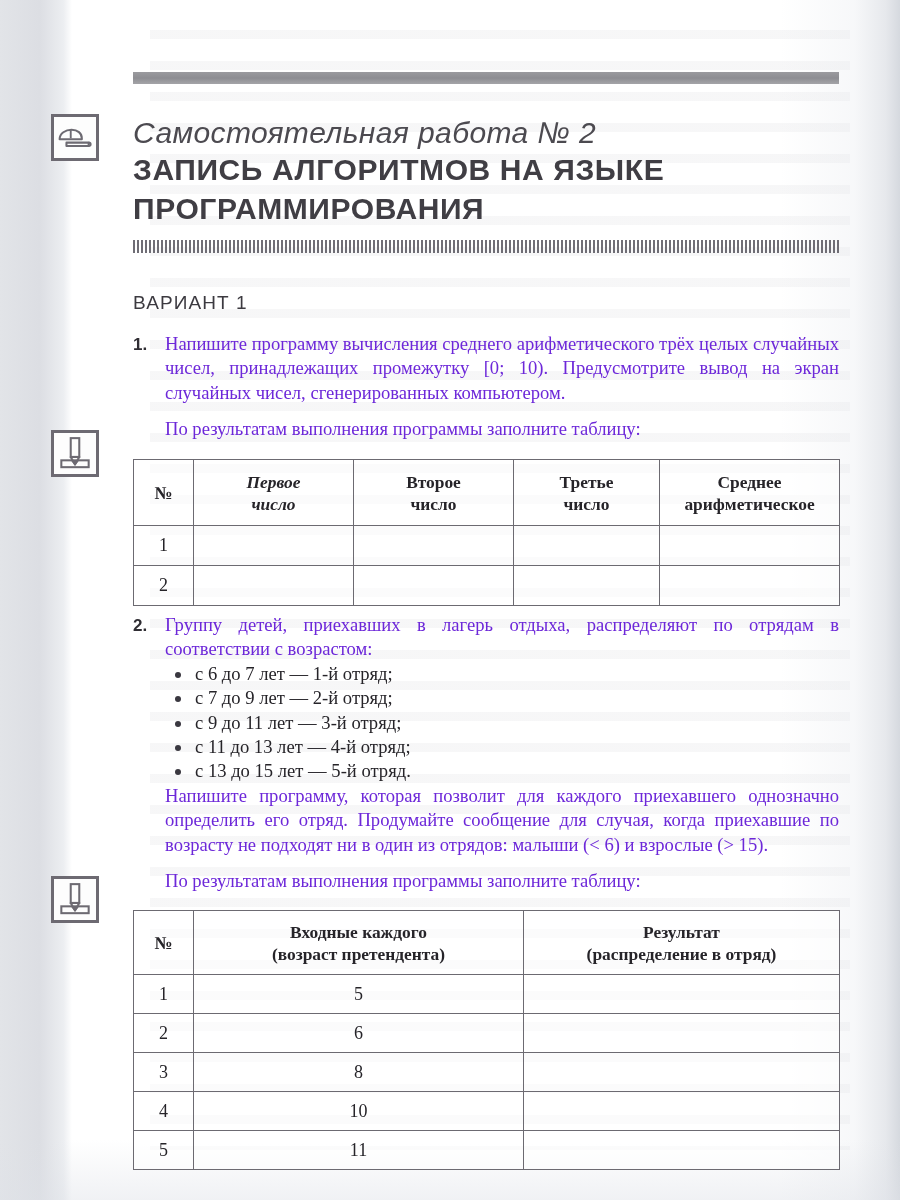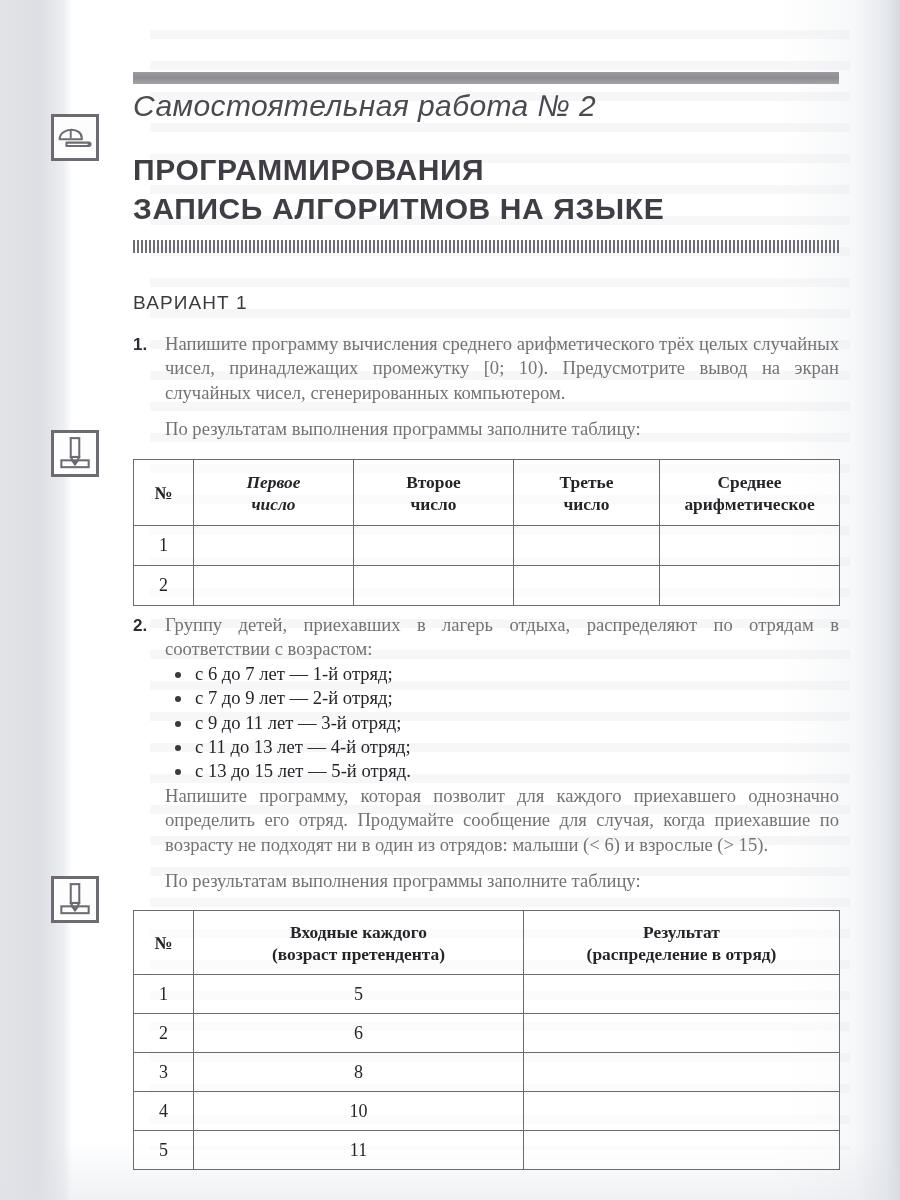--- a/index.html
+++ b/index.html
@@ -63,21 +63,21 @@
     background: #fdfdfd;
   }
   .margin-icon svg { display: block; width: 100%; height: 100%; }
   #icon-mouse  { left: 51px; top: 114px; }
   #icon-write1 { left: 51px; top: 430px; }
   #icon-write2 { left: 51px; top: 876px; }
 
   .content { position: absolute; left: 133px; top: 0; width: 706px; }
 
   .worktitle {
-    position: absolute; left: 0; top: 89px;
+    position: absolute; left: 0; top: 116px;
     font-style: italic;
     font-family: "Liberation Sans", sans-serif;
     font-size: 30px;
     letter-spacing: .4px;
     color: #4c4a50;
     white-space: nowrap;
   }
   .maintitle {
     position: absolute; left: 0; top: 150px;
     width: 700px;
@@ -119,21 +119,21 @@
     font-size: 17px;
     color: #2f2d33;
     line-height: 24px;
     padding-top: 1px;
   }
   .task-body { flex: 1 1 auto; }
 
   .p {
     font-size: 18.6px;
     line-height: 24.4px;
-    color: #737373;
+    color: #6d28d9;
     text-align: justify;
     text-justify: inter-word;
     hyphens: manual;
     margin: 0;
   }
   .p.follow { margin-top: 12px; }
   .p.noj { text-align: left; }
 
   ul.bullets { list-style: none; margin: 0; padding: 0 0 0 30px; }
   ul.bullets li {
@@ -227,22 +227,22 @@
       <rect x="8" y="32" width="32" height="8" fill="none" stroke="#6d6a72" stroke-width="2.4"></rect>
       <path d="M20 32 L24 37 L28 32" fill="#6d6a72" stroke="#6d6a72" stroke-width="1.6" stroke-linejoin="round"></path>
     </svg>
   </div>
 
   <div class="content">
 
     <div class="worktitle">Самостоятельная работа № 2</div>
 
     <div class="maintitle">
+      <div>ЗАПИСЬ АЛГОРИТМОВ НА ЯЗЫКЕ</div>
       <div>ПРОГРАММИРОВАНИЯ</div>
-      <div>ЗАПИСЬ АЛГОРИТМОВ НА ЯЗЫКЕ</div>
     </div>
 
     <div class="hatch-rule"></div>
 
     <div class="variant">ВАРИАНТ  1</div>
 
     <div class="task" id="task1">
       <div class="task-row">
         <div class="task-num">1.</div>
         <div class="task-body">

